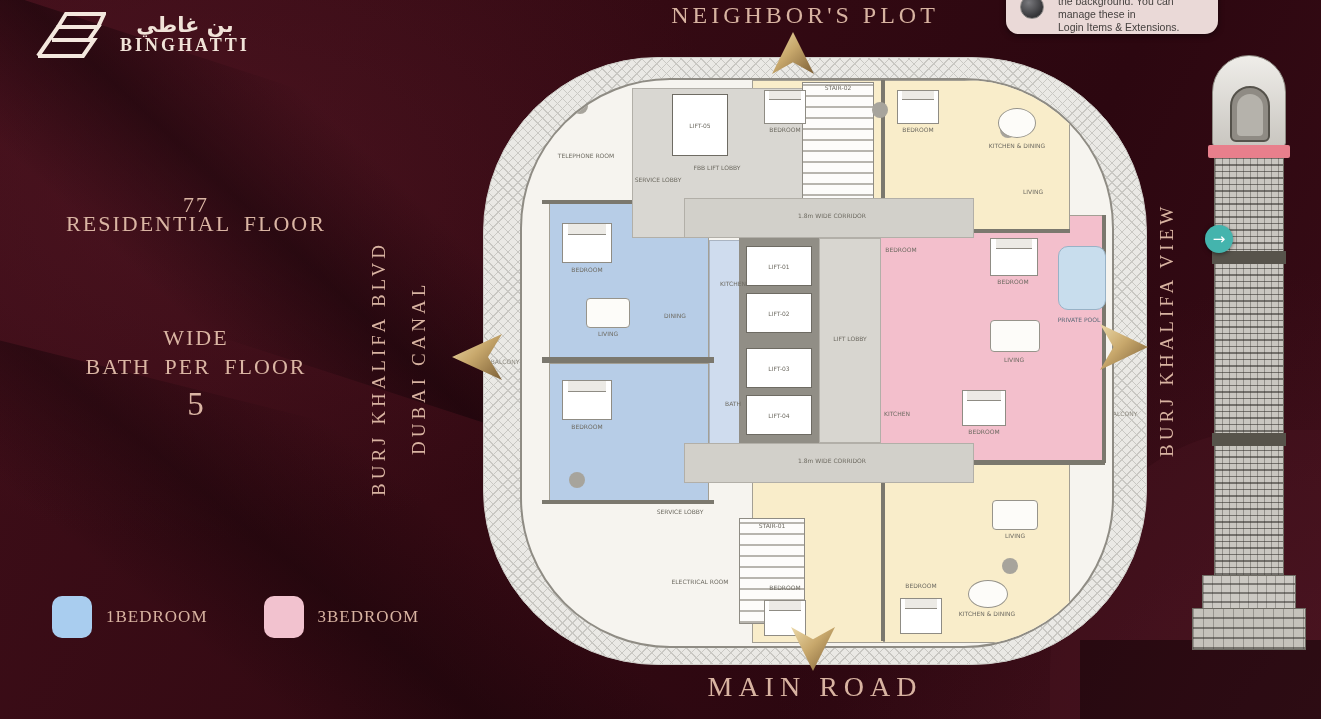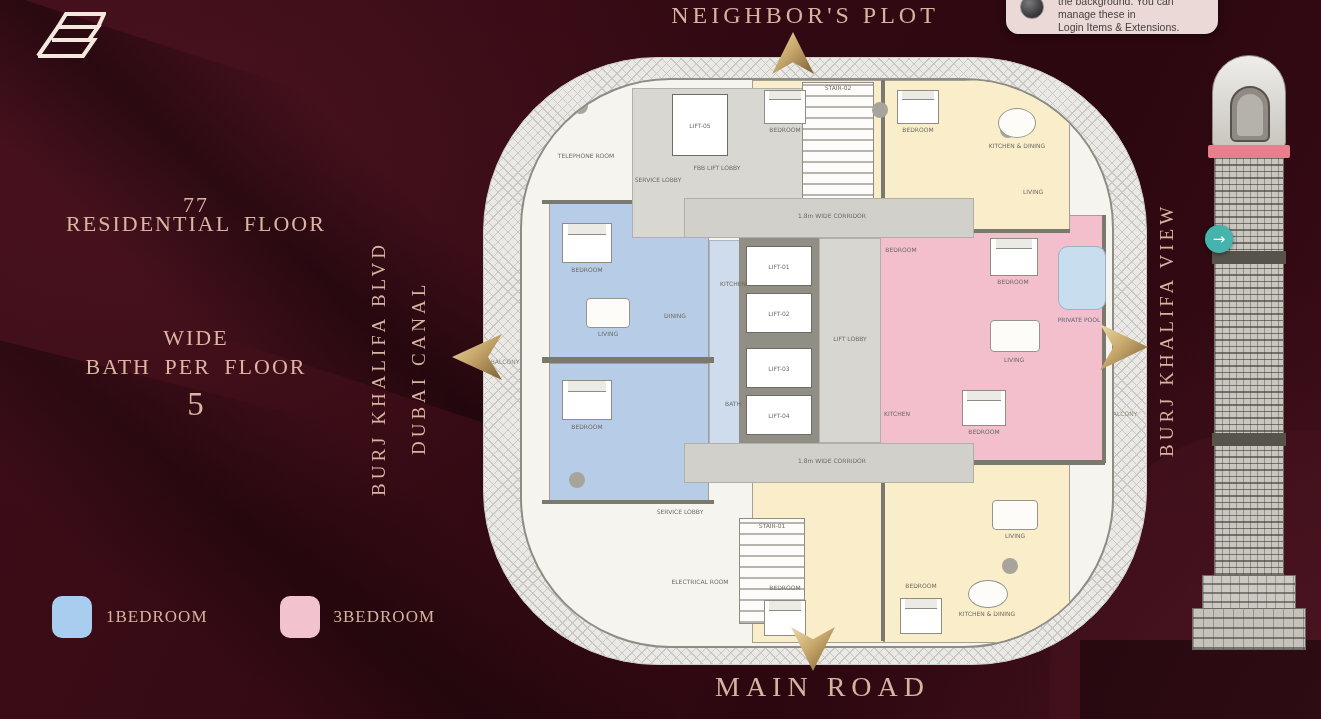--- a/index.html
+++ b/index.html
@@ -34,28 +34,28 @@
 
   
   .copy{position:absolute;left:40px;width:312px;text-align:center;color:#dab5a3;}
   .copy-line{font-size:22px;letter-spacing:2px;word-spacing:6px;}
   .copy-big{font-size:33px;letter-spacing:1px;}
   .c1{top:163px;margin-top:48px;} .c1v{top:192px;} .c2{top:325px;} .c3{top:354px;} .c4{top:386px;}
 
   
   .street{position:absolute;color:#d8b3a1;}
   .street-top{left:655px;top:2px;width:300px;text-align:center;font-size:24px;letter-spacing:4px;}
-  .street-bottom{left:700px;top:671px;width:230px;text-align:right;font-size:28px;letter-spacing:6px;}
+  .street-bottom{left:700px;top:671px;width:230px;text-align:center;font-size:28px;letter-spacing:6px;}
   .vert{writing-mode:vertical-rl;transform:rotate(180deg);text-align:center;font-size:19px;letter-spacing:4px;}
   .v-blvd{left:368px;top:218px;height:302px;}
   .v-canal{left:408px;top:252px;height:232px;}
   .v-view{left:1156px;top:178px;height:304px;}
 
   
-  .legend{position:absolute;left:52px;top:596px;display:flex;align-items:flex-end;gap:16px;}
+  .legend{position:absolute;left:52px;top:596px;display:flex;align-items:flex-end;gap:0;}
   .legend-item{display:flex;align-items:center;margin-right:32px;}
   .swatch{width:40px;height:42px;border-radius:10px;margin-right:14px;}
   .sw-blue{background:#a9cdef;} .sw-cream{background:#f9eeca;} .sw-pink{background:#f2c2cf;}
   .legend-label{font-size:17px;letter-spacing:1px;color:#d8b3a1;}
   .legend-item:nth-child(2){margin-left:24px;} .legend-item:nth-child(3){margin-left:34px;}
 
   
   .plan{position:absolute;left:483px;top:57px;width:662px;height:606px;border-radius:175px;
     border:1px solid #cfcec9;
     background:
@@ -130,20 +130,24 @@
 <div class="streak streak4"></div>
 
 <div class="brand">
   <svg width="74" height="52" viewBox="0 0 74 52">
     <g fill="none" stroke="#f4e8de" stroke-width="4" stroke-linejoin="miter">
       <path d="M6 48 L26 19 L66 19 L57 32 L20 32"></path>
       <path d="M20 32 L62 32 L51 48 L6 48"></path>
       <path d="M26 19 L34 6 L72 6 L66 19"></path>
     </g>
   </svg>
+  <div class="brand-text">
+    <div class="brand-arabic">بن غاطي</div>
+    <div class="brand-latin">BINGHATTI</div>
+  </div>
 </div>
 
 <div class="notif">
   <div class="notif-icon"></div>
   <div class="notif-text">
     <div>the background. You can manage these in</div>
     <div>Login Items &amp; Extensions.</div>
   </div>
 </div>
 

